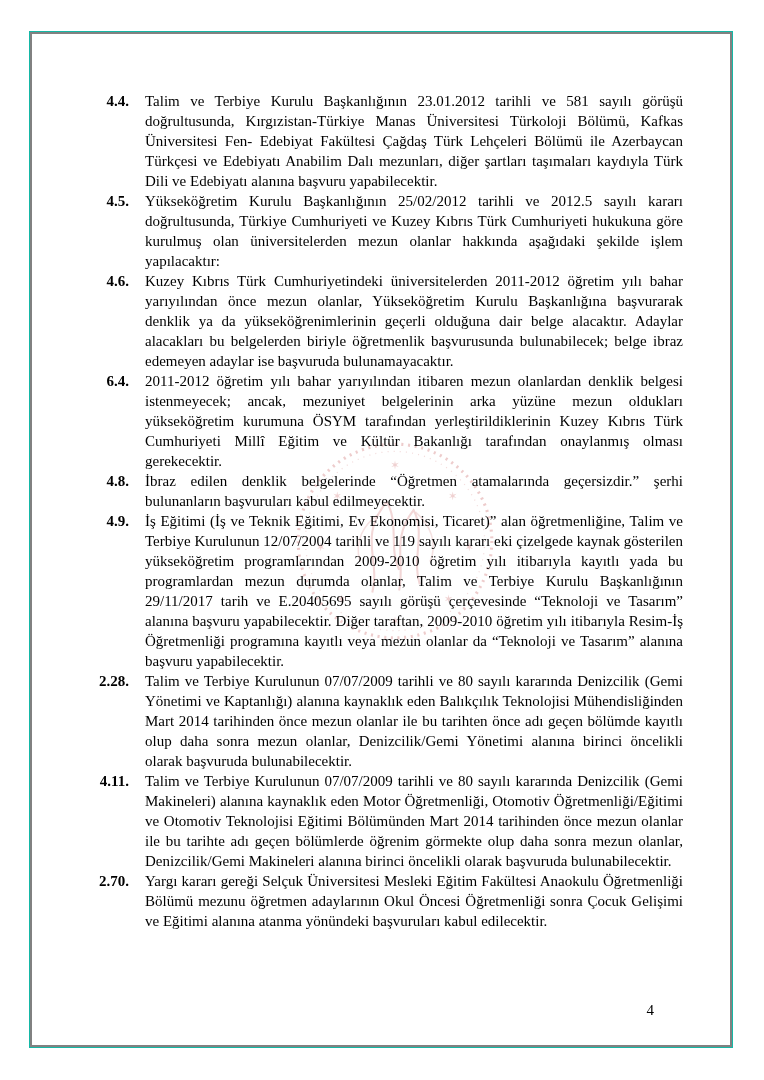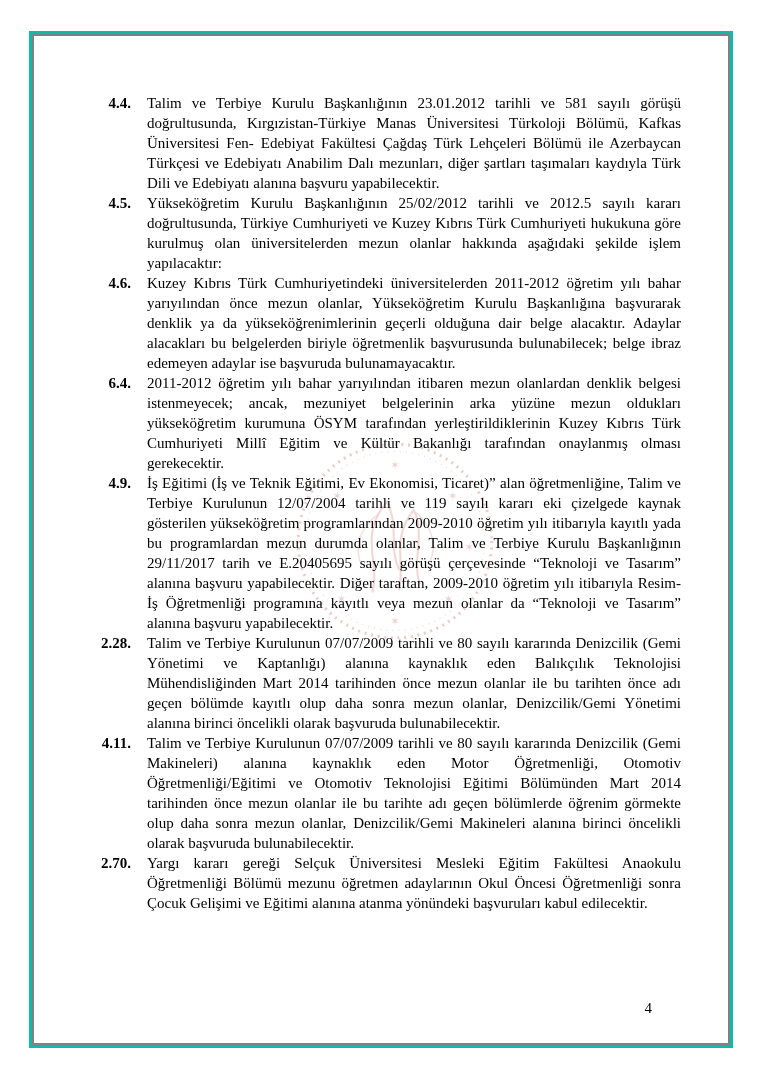--- a/index.html
+++ b/index.html
@@ -26,21 +26,21 @@
     z-index: 1;
     opacity: 0.45;
   }
   
   .frame {
     position: absolute;
     left: 29px;
     top: 31px;
     width: 704px;
     height: 1017px;
-    border: 3px solid #14b8a6;
+    border: 1px solid #14b8a6;
     box-sizing: border-box;
     z-index: 2;
   }
   .frame-inner {
     position: absolute;
     inset: 0;
     border: 2px solid #818181;
   }
   .content {
     position: absolute;
@@ -117,20 +117,24 @@
         <div class="item">
           <div class="num">4.6.</div>
           <div class="txt">Kuzey Kıbrıs Türk Cumhuriyetindeki üniversitelerden 2011-2012 öğretim yılı bahar yarıyılından önce mezun olanlar, Yükseköğretim Kurulu Başkanlığına başvurarak denklik ya da yükseköğrenimlerinin geçerli olduğuna dair belge alacaktır. Adaylar alacakları bu belgelerden biriyle öğretmenlik başvurusunda bulunabilecek; belge ibraz edemeyen adaylar ise başvuruda bulunamayacaktır.</div>
         </div>
 
         <div class="item">
           <div class="num">6.4.</div>
           <div class="txt">2011-2012 öğretim yılı bahar yarıyılından itibaren mezun olanlardan denklik belgesi istenmeyecek; ancak, mezuniyet belgelerinin arka yüzüne mezun oldukları yükseköğretim kurumuna ÖSYM tarafından yerleştirildiklerinin Kuzey Kıbrıs Türk Cumhuriyeti Millî Eğitim ve Kültür Bakanlığı tarafından onaylanmış olması gerekecektir.</div>
         </div>
 
+        <div class="item">
+          <div class="num">4.8.</div>
+          <div class="txt">İbraz edilen denklik belgelerinde “Öğretmen atamalarında geçersizdir.” şerhi bulunanların başvuruları kabul edilmeyecektir.</div>
+        </div>
 
         <div class="item">
           <div class="num">4.9.</div>
           <div class="txt">İş Eğitimi (İş ve Teknik Eğitimi, Ev Ekonomisi, Ticaret)” alan öğretmenliğine, Talim ve Terbiye Kurulunun 12/07/2004 tarihli ve 119 sayılı kararı eki çizelgede kaynak gösterilen yükseköğretim programlarından 2009-2010 öğretim yılı itibarıyla kayıtlı yada bu programlardan mezun durumda olanlar, Talim ve Terbiye Kurulu Başkanlığının 29/11/2017 tarih ve E.20405695 sayılı görüşü çerçevesinde “Teknoloji ve Tasarım” alanına başvuru yapabilecektir. Diğer taraftan, 2009-2010 öğretim yılı itibarıyla Resim-İş Öğretmenliği programına kayıtlı veya mezun olanlar da “Teknoloji ve Tasarım” alanına başvuru yapabilecektir.</div>
         </div>
 
         <div class="item">
           <div class="num">2.28.</div>
           <div class="txt">Talim ve Terbiye Kurulunun 07/07/2009 tarihli ve 80 sayılı kararında Denizcilik (Gemi Yönetimi ve Kaptanlığı) alanına kaynaklık eden Balıkçılık Teknolojisi Mühendisliğinden Mart 2014 tarihinden önce mezun olanlar ile bu tarihten önce adı geçen bölümde kayıtlı olup daha sonra mezun olanlar, Denizcilik/Gemi Yönetimi alanına birinci öncelikli olarak başvuruda bulunabilecektir.</div>
         </div>

